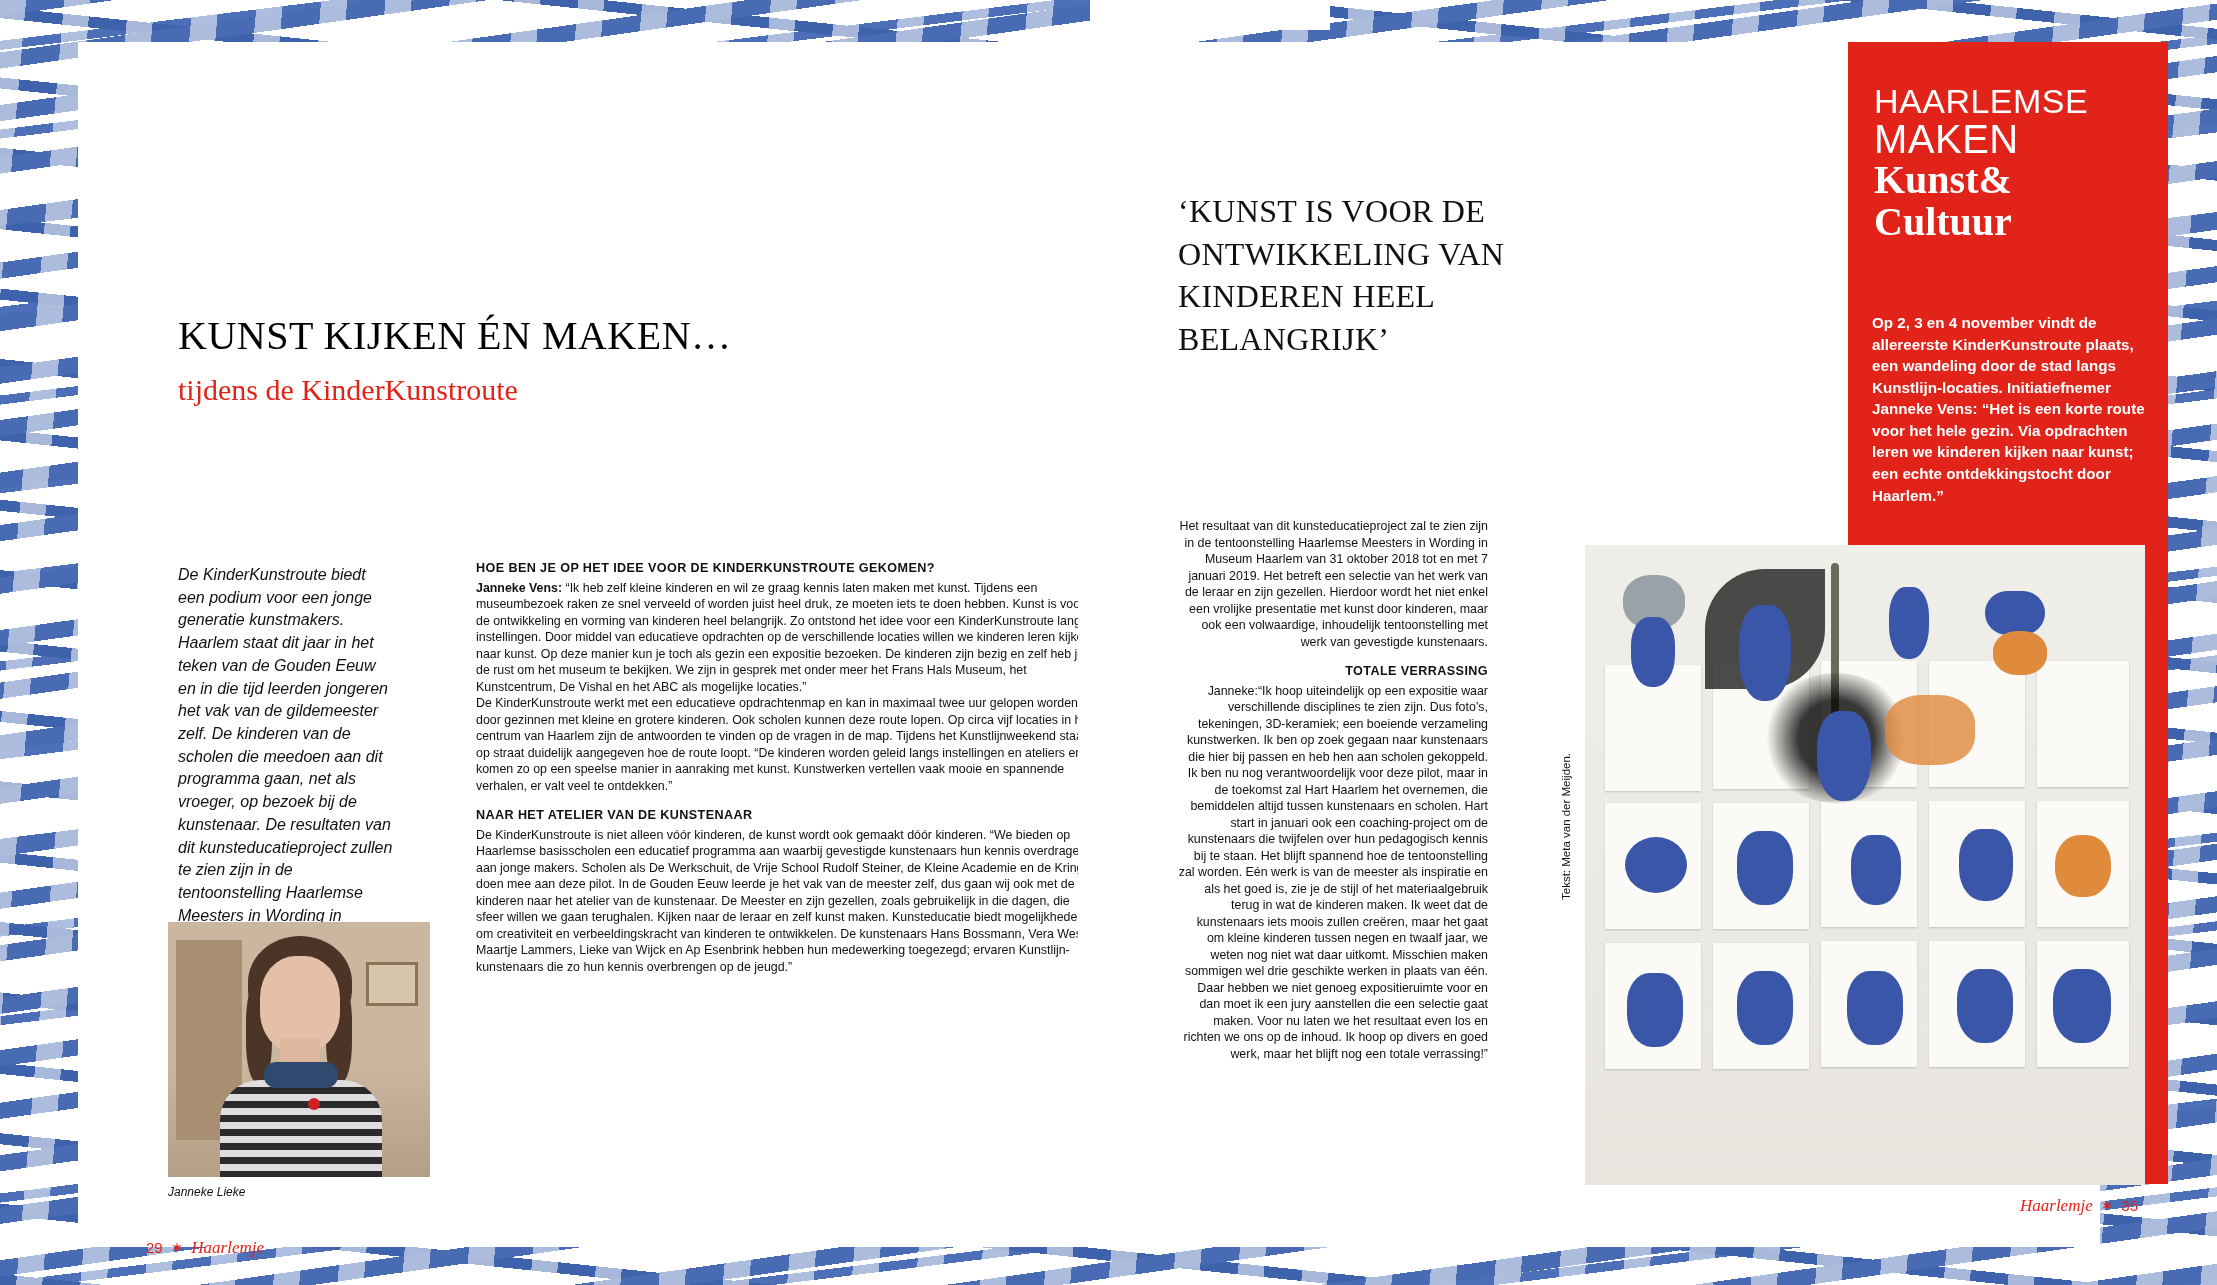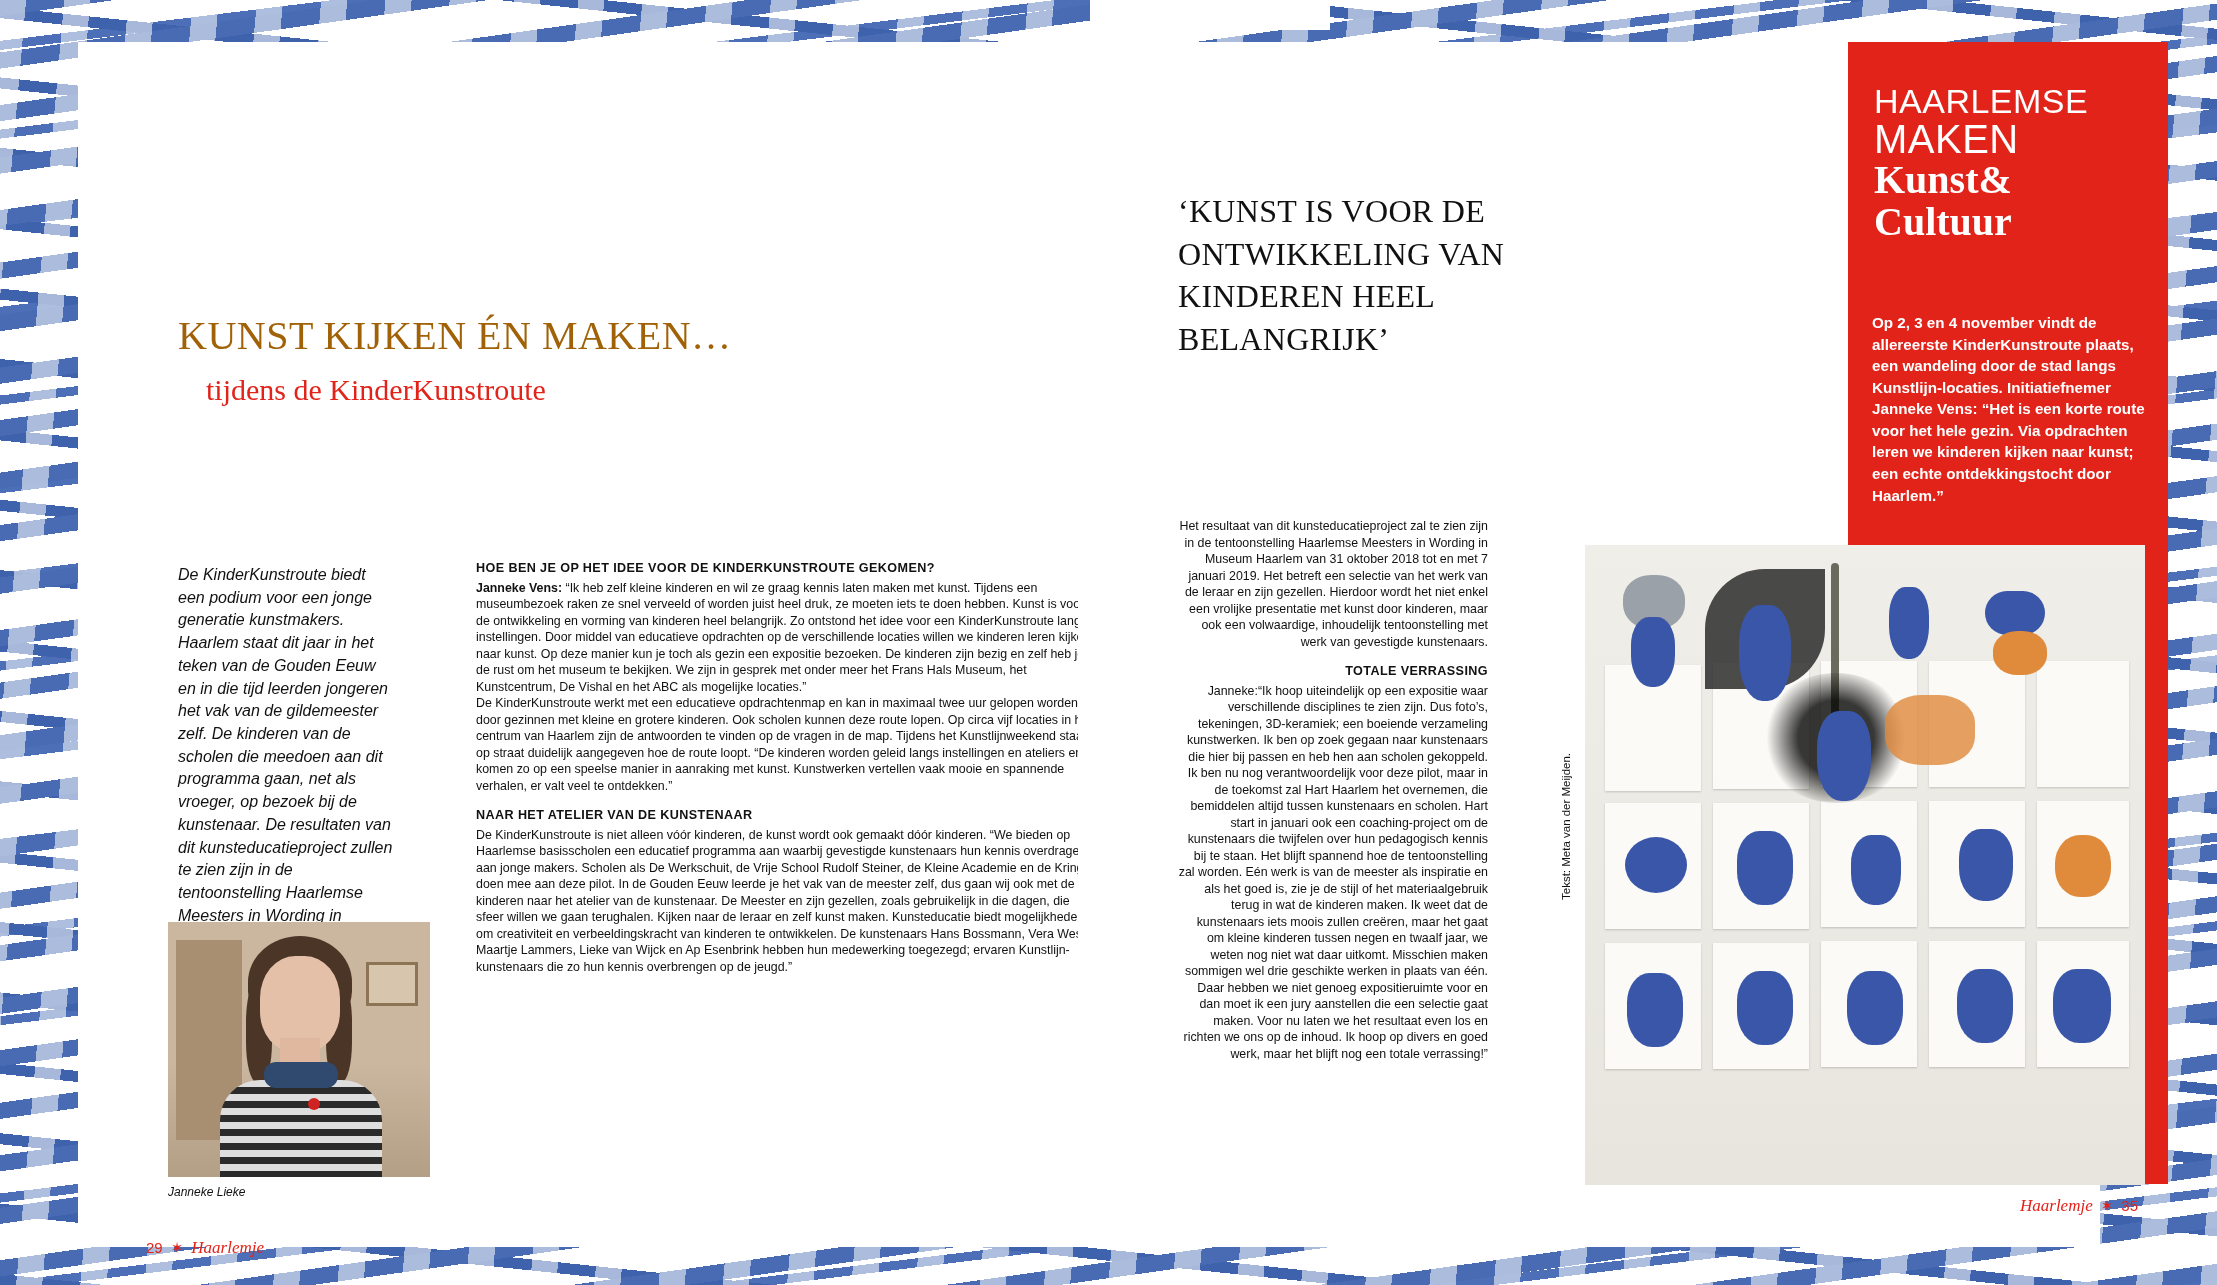--- a/index.html
+++ b/index.html
@@ -31,26 +31,26 @@
   .page{
     position:absolute;background:#ffffff;
   }
   .page-left{ left:78px; top:42px; width:1000px; height:1205px; }
   .page-right{ left:1078px; top:42px; width:1022px; height:1205px; }
 
   
   .headline{
     position:absolute;left:100px;top:272px;width:720px;
     font-family:"Liberation Serif", serif;
-    color:#a16207;font-size:40px;letter-spacing:.5px;line-height:1.1;
+    color:#000000;font-size:40px;letter-spacing:.5px;line-height:1.1;
   }
   .subhead{
     position:absolute;left:100px;top:330px;width:720px;
     font-family:"Liberation Serif", serif;
-    color:#e2231a;font-size:30px;line-height:1.2;margin-left:28px;
+    color:#e2231a;font-size:30px;line-height:1.2;
   }
 
   .col{ position:absolute; font-size:12.4px; line-height:1.33; color:#111; }
   .col p{margin:0 0 0 0;}
   .col-intro{
     left:100px;top:522px;width:218px;
     font-style:italic;font-size:16px;line-height:1.42;
   }
   .col-2{ left:398px; top:518px; width:620px; }
   .col-3{ left:1178px; top:518px; width:310px;text-align:right; }

